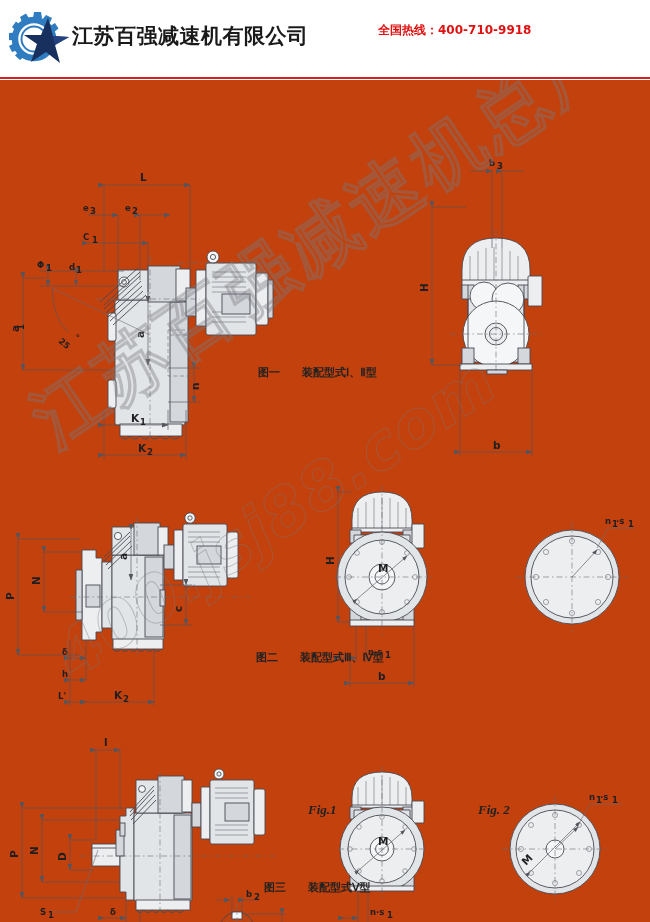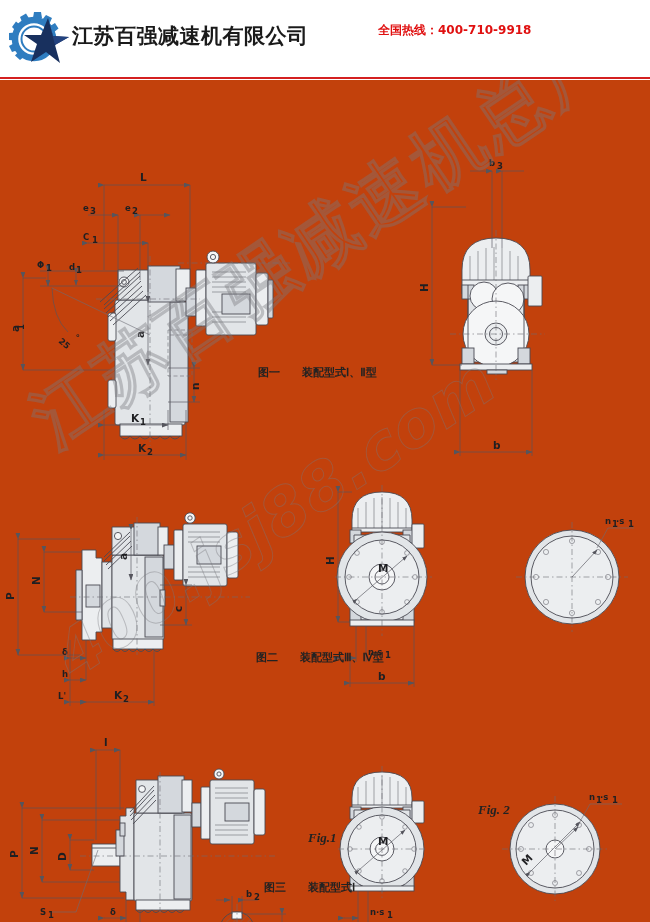--- a/index.html
+++ b/index.html
@@ -98,21 +98,21 @@
   #cap1 { left: 258px; top: 365px; }
   #cap2 { left: 256px; top: 650px; text-align: center; }
   #cap3 { left: 264px; top: 880px; }
 
   .figlbl {
     position: absolute;
     font-size: 13px; font-weight: bold; font-style: italic; color: #222;
     font-family: "Liberation Serif", "DejaVu Serif", serif;
     z-index: 6;
   }
-  #figlbl1 { left: 308px; top: 830px; font-family: Liberation Serif, serif; }
+  #figlbl1 { left: 308px; top: 802px; font-family: Liberation Serif, serif; }
   #figlbl2 { left: 478px; top: 802px; }
 </style>
 </head>
 <body>
 
 <div id="page">
 
   <div id="header">
 
     <div id="logo-wrap">
@@ -680,19 +680,19 @@
 
   <div id="watermark-layer">
     <div class="wm" id="wm-cn">江苏百强减速机总厂</div>
     <div class="wm" id="wm-url">400.jsj88.com</div>
   </div>
 
   <div class="cap" id="cap1">图一　　装配型式Ⅰ、Ⅱ型</div>
 
   <div class="cap" id="cap2">图二　　装配型式Ⅲ、Ⅳ型</div>
 
-  <div class="cap" id="cap3">图三　　装配型式Ⅰ</div>
+  <div class="cap" id="cap3">图三　　装配型式Ⅴ型</div>
 
   <div class="figlbl" id="figlbl1">Fig.1</div>
 
   <div class="figlbl" id="figlbl2">Fig. 2</div>
 
 </div>
 
 </body></html>

